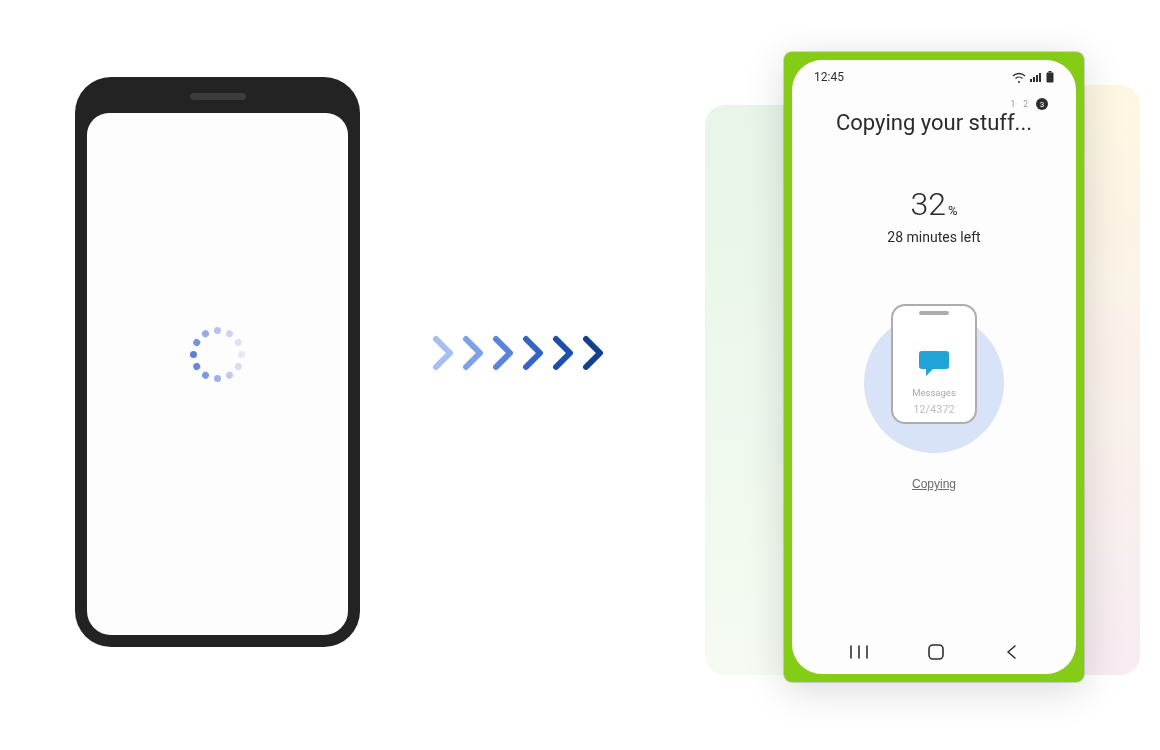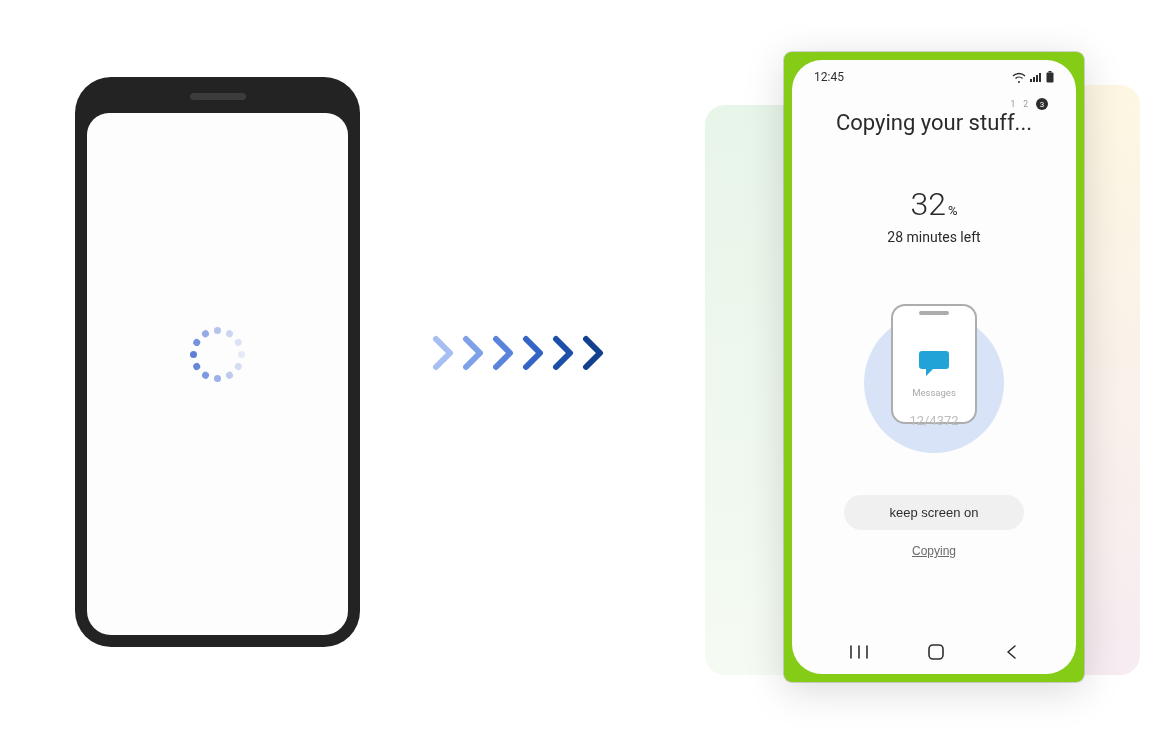--- a/index.html
+++ b/index.html
@@ -175,21 +175,21 @@
     background:#adadad; margin:5px auto 0;
   }
   .illus .mini .msg-icon {
     margin: 34px auto 0;
     width: 32px;
   }
   .illus .mini .lbl {
     text-align:center; font-size:9.5px; color:#a9a9a9; margin-top:6px;
   }
   .illus .mini .cnt {
-    text-align:center; font-size:13px; color:#bdbdbd; margin-top:15px;
+    text-align:center; font-size:11px; color:#bdbdbd; margin-top:5px;
   }
 
   .keep-btn {
     display:block;
     margin: 32px auto 0;
     width: 180px;
     padding: 10px 0;
     text-align:center;
     font-size: 13px;
     color:#2e2e2e;
@@ -313,21 +313,20 @@
         <div class="msg-icon">
           <svg width="32" height="28" viewBox="0 0 32 28">
             <path d="M4 2 h24 a3 3 0 0 1 3 3 v12 a3 3 0 0 1 -3 3 h-13 l-7 7 v-7 h-4 a3 3 0 0 1 -3 -3 v-12 a3 3 0 0 1 3 -3 z" fill="#21a3d7"></path>
           </svg>
         </div>
         <div class="lbl">Messages</div>
         <div class="cnt">12/4372</div>
       </div>
     </div>
 
-    <button class="keep-btn">keep screen on</button>
     <button class="cancel-link">Copying</button>
 
     <div class="navbar">
       <svg width="18" height="14" viewBox="0 0 18 14">
         <line x1="1" y1="1" x2="1" y2="13" stroke="#2e2e2e" stroke-width="1.6" stroke-linecap="round"></line>
         <line x1="9" y1="1" x2="9" y2="13" stroke="#2e2e2e" stroke-width="1.6" stroke-linecap="round"></line>
         <line x1="17" y1="1" x2="17" y2="13" stroke="#2e2e2e" stroke-width="1.6" stroke-linecap="round"></line>
       </svg>
       <svg width="18" height="18" viewBox="0 0 18 18">
         <rect x="2" y="2" width="14" height="14" rx="4" fill="none" stroke="#2e2e2e" stroke-width="1.6"></rect>

